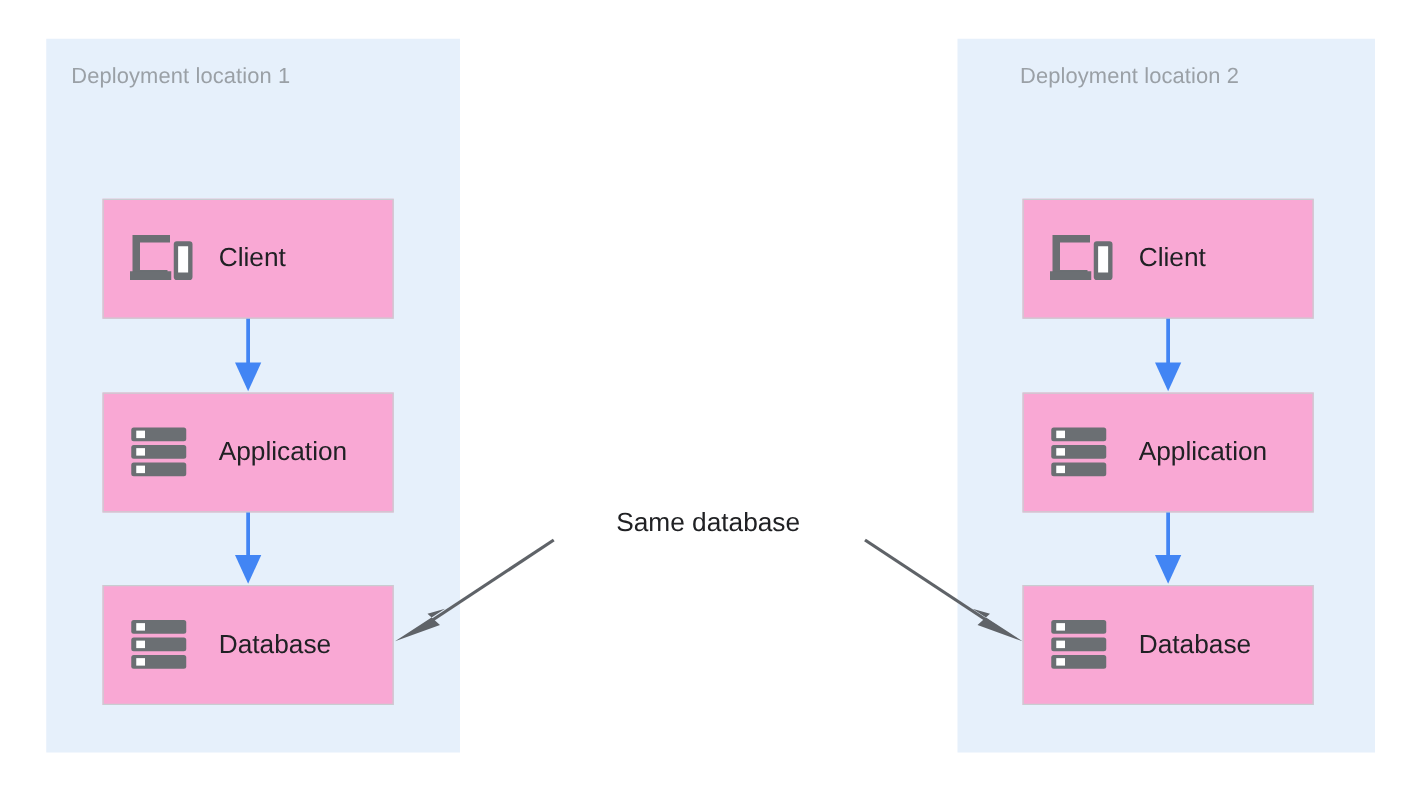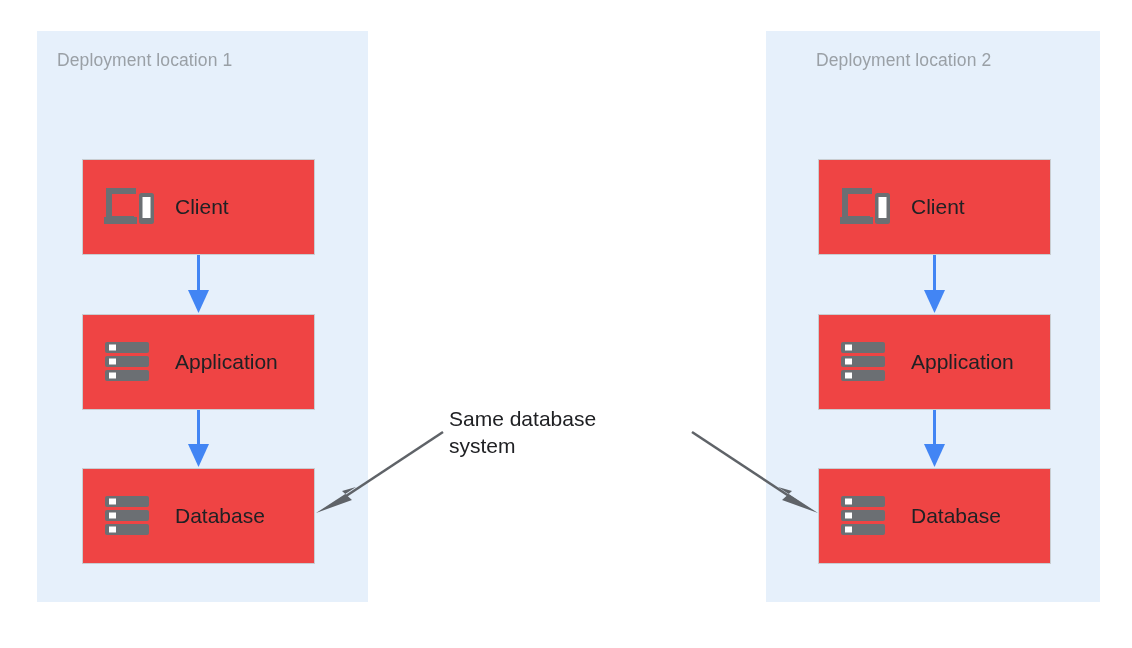--- a/index.html
+++ b/index.html
@@ -32,21 +32,21 @@
     top: 50px;
     font-size: 17.5px;
     color: #9aa0a6;
     letter-spacing: 0.1px;
     white-space: nowrap;
   }
 
   
   .node {
     position: absolute;
-    background: #ef4444;
+    background: #f9a8d4;
     border: 1px solid #c9cdd1;
     box-sizing: border-box;
     display: flex;
     align-items: center;
     width: 233px;
     height: 96px;
   }
   .node .node-icon {
     position: absolute;
     left: 20px;
@@ -80,21 +80,21 @@
     height: 648px;
     pointer-events: none;
   }
 
   
   #annotation-label {
     position: absolute;
     left: 449px;
     top: 405px;
     width: 235px;
-    text-align: left;
+    text-align: center;
     font-size: 21px;
     line-height: 27px;
     color: #202124;
   }
 </style>
 </head>
 <body>
 
 <div id="canvas">
 
@@ -204,16 +204,15 @@
     </g>
 
     <g>
       <line x1="692" y1="432" x2="798" y2="502" stroke="#5F6368" stroke-width="2.6"></line>
       <path d="M818 513 L782 500 L792 491 L778 487 Z" fill="#5F6368"></path>
     </g>
   </svg>
 
   <div id="annotation-label">
     <div>Same database</div>
-    <div>system</div>
   </div>
 
 </div>
 
 </body></html>

